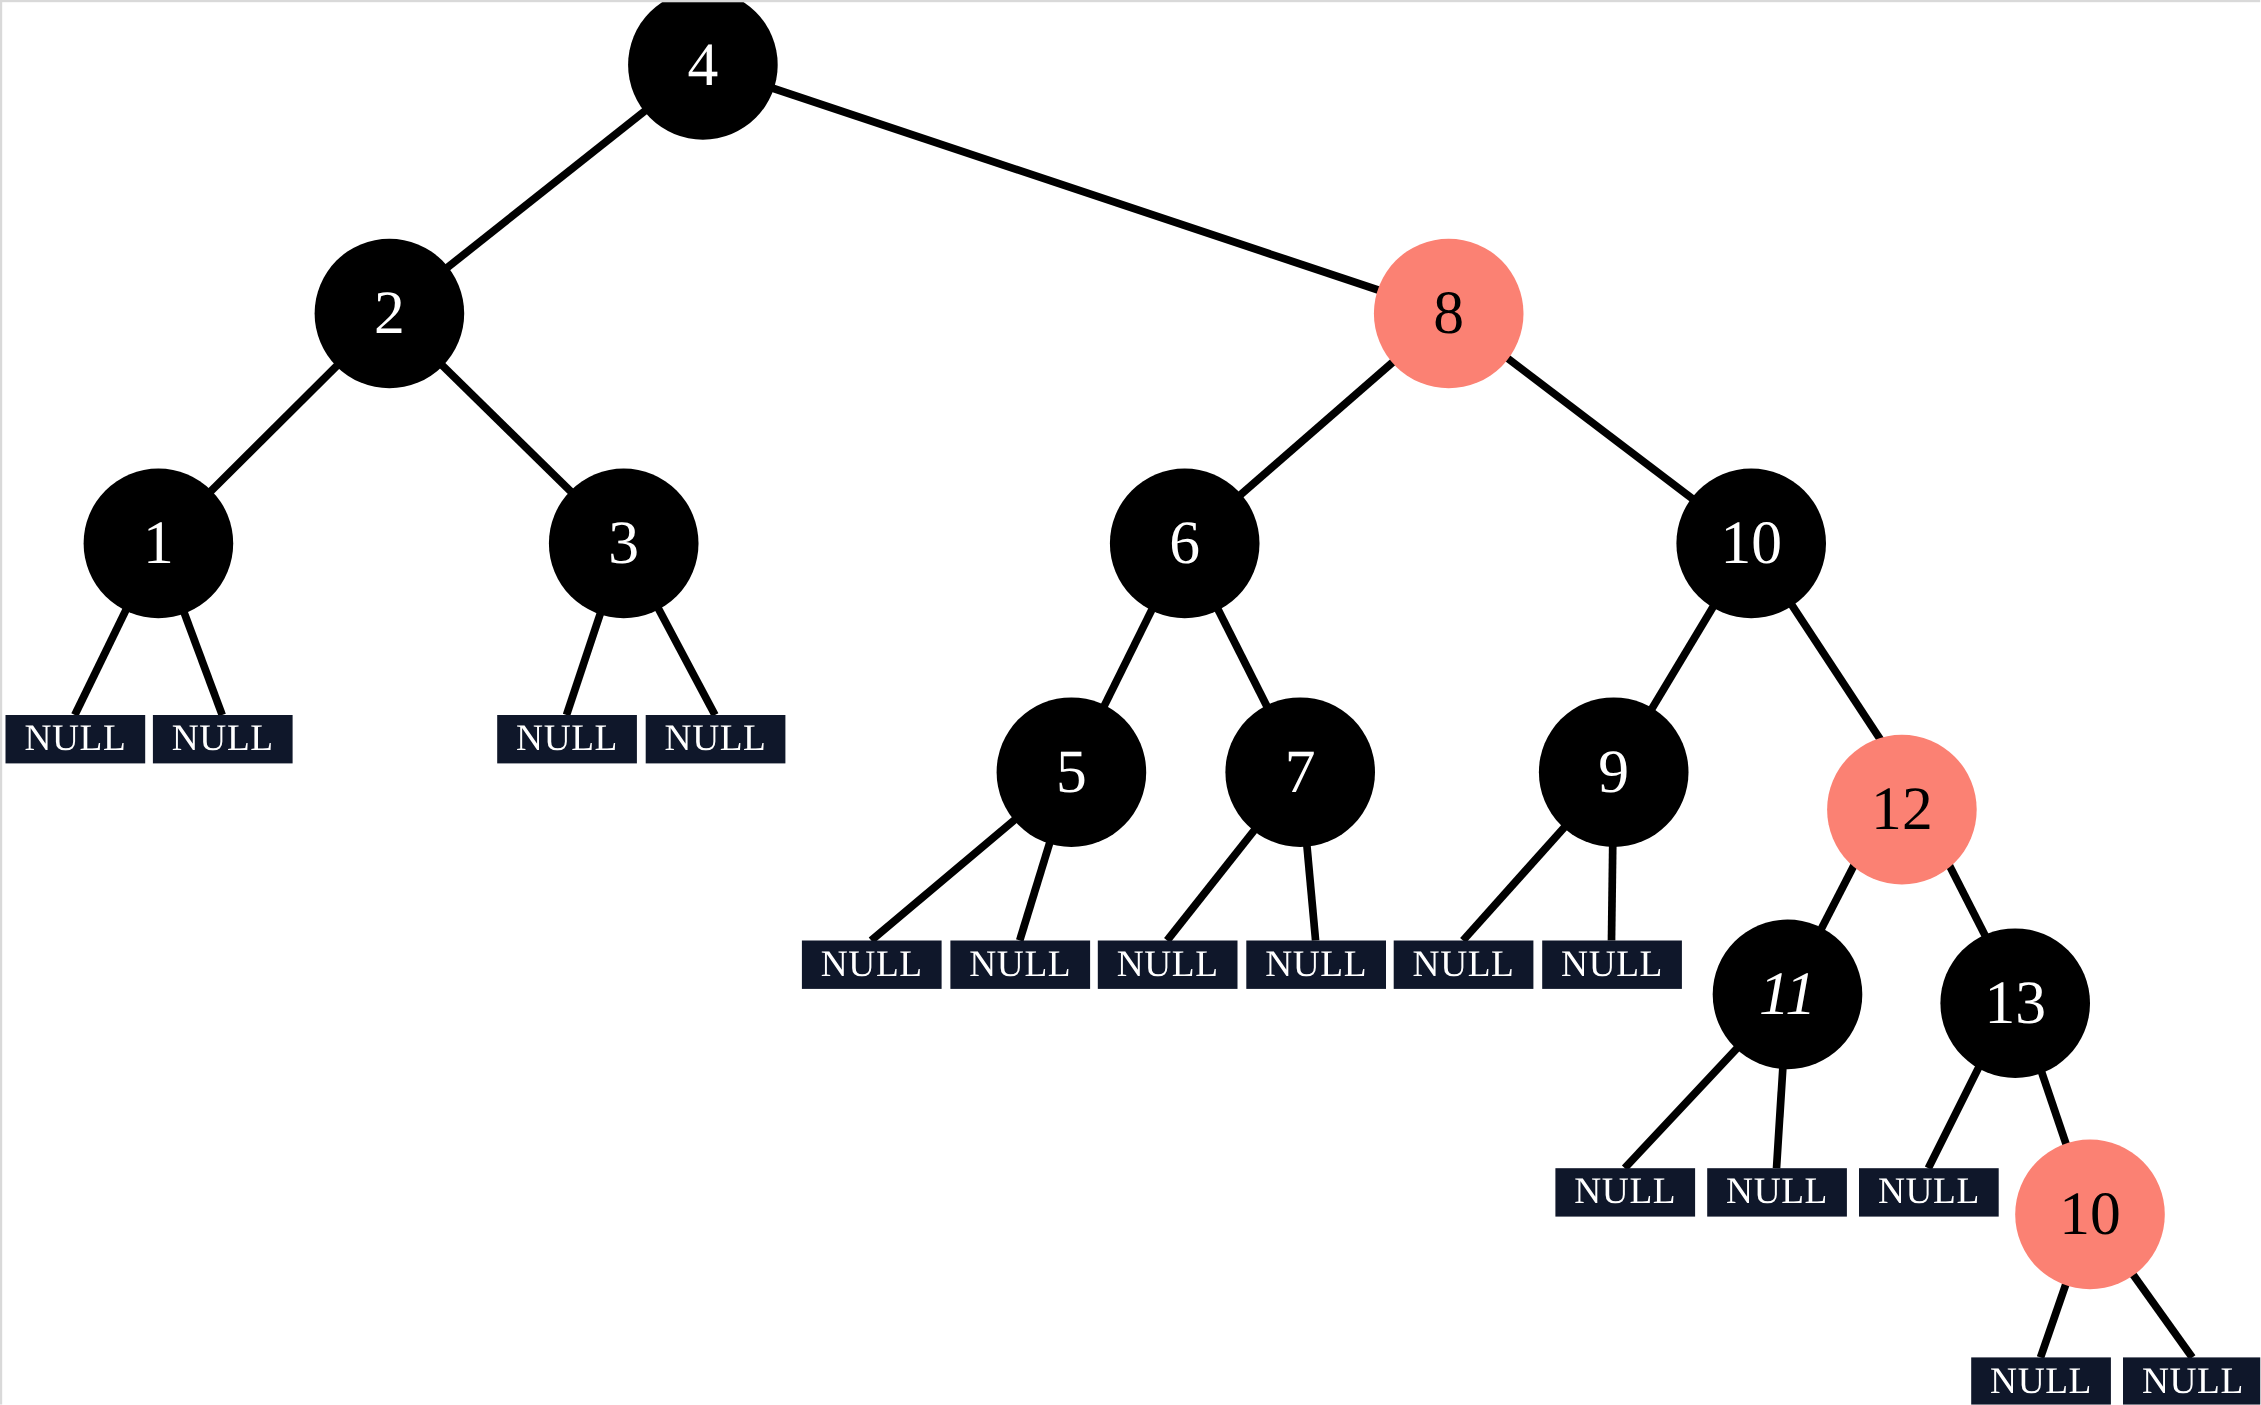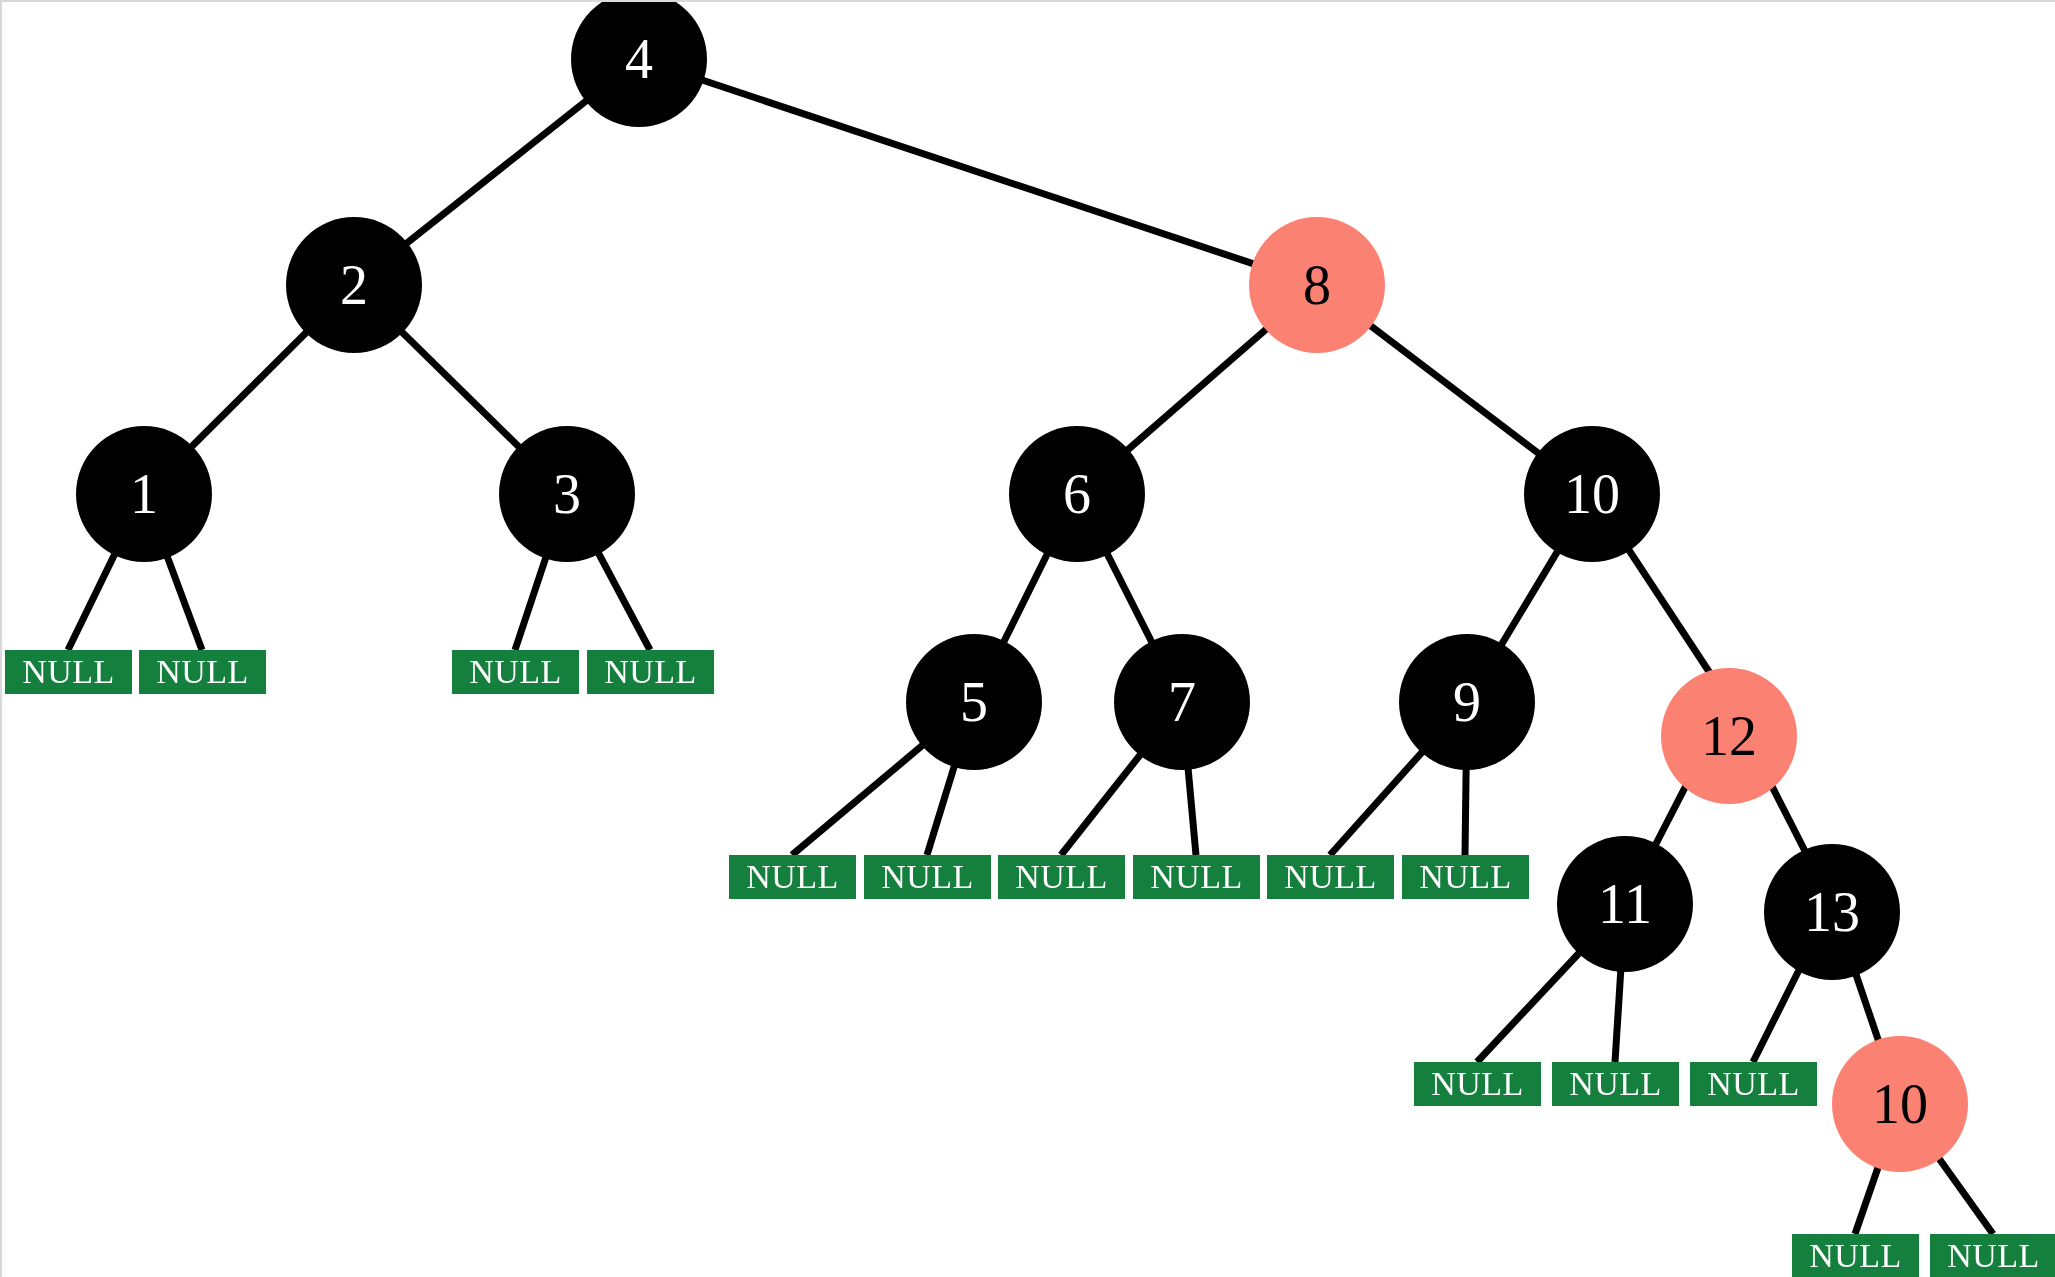--- a/index.html
+++ b/index.html
@@ -46,21 +46,21 @@
     color: #000000;
   }
   .node-label {
     font-family: "Liberation Serif", "DejaVu Serif", serif;
     font-weight: normal;
     letter-spacing: 0px;
     user-select: none;
   }
   .null-node {
     position: absolute;
-    background: #15803d;
+    background: #0f172a;
     color: #ffffff;
     display: flex;
     align-items: center;
     justify-content: center;
     box-sizing: border-box;
     font-family: "Liberation Serif", "DejaVu Serif", serif;
     line-height: 1;
   }
   .null-label {
     user-select: none;
@@ -128,21 +128,21 @@
       </div>
       <div class="tree-node black-node" style="left: 1112px; top: 632px; width: 136px; height: 136px;">
         <span class="node-label" style="font-size: 56px;">7</span>
       </div>
       <div class="tree-node black-node" style="left: 1397px; top: 632px; width: 136px; height: 136px;">
         <span class="node-label" style="font-size: 56px;">9</span>
       </div>
       <div class="tree-node red-node" style="left: 1659px; top: 666px; width: 136px; height: 136px;">
         <span class="node-label" style="font-size: 56px;">12</span>
       </div>
-      <div class="tree-node black-node" style="left: 1555px; top: 834px; width: 136px; height: 136px;">
+      <div class="tree-node black-node" style="left: 1555px; top: 834px; width: 136px; height: 136px; font-style: italic;">
         <span class="node-label" style="font-size: 56px;">11</span>
       </div>
       <div class="tree-node black-node" style="left: 1762px; top: 842px; width: 136px; height: 136px;">
         <span class="node-label" style="font-size: 56px;">13</span>
       </div>
       <div class="tree-node red-node" style="left: 1830px; top: 1034px; width: 136px; height: 136px;">
         <span class="node-label" style="font-size: 56px;">10</span>
       </div>
       <div class="null-node" style="left: 3px; top: 648px; width: 127px; height: 44px; font-size: 34px;">
         <span class="null-label">NULL</span>

